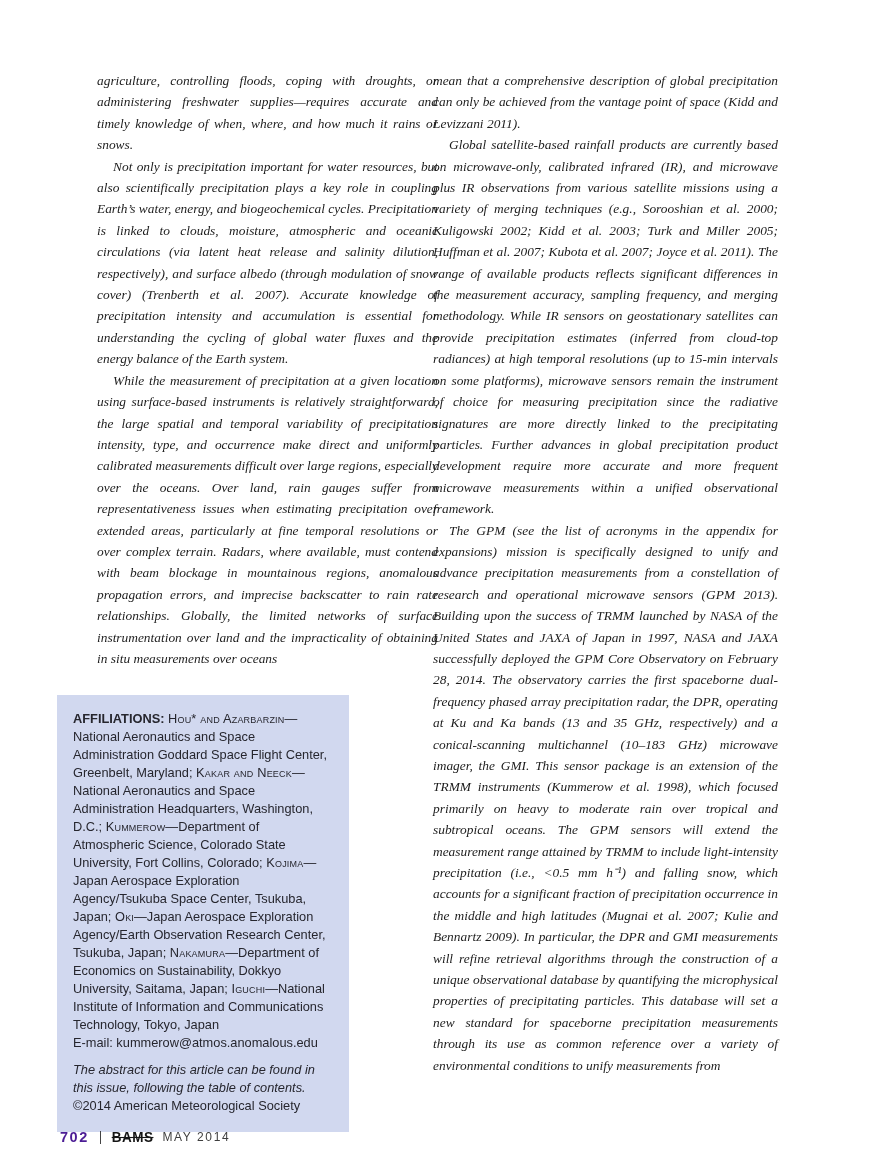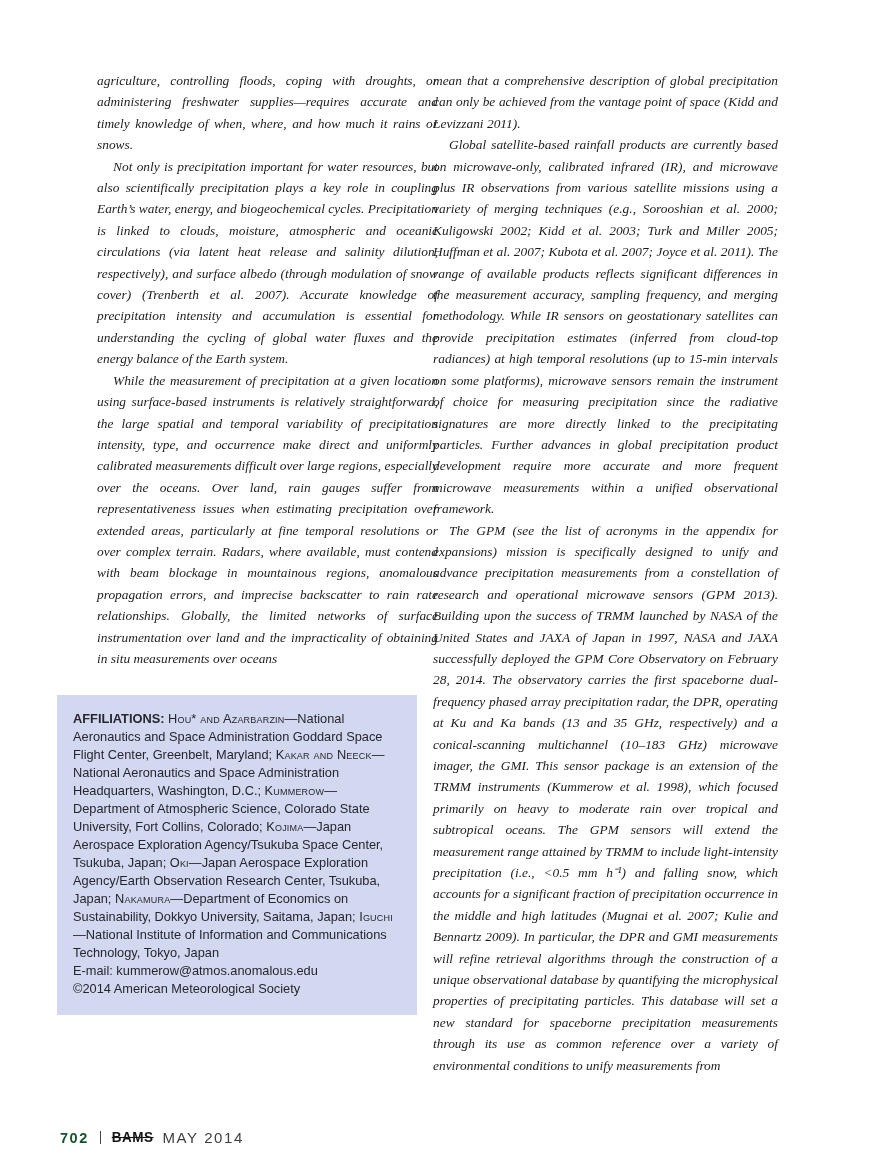--- a/index.html
+++ b/index.html
@@ -18,67 +18,68 @@
     font-size:13.4px;line-height:21.4px;
   }
   .col-left{left:97px;width:341px;}
   .col-right{left:433px;width:345px;}
   .body-p{margin:0;padding:0;font-style:italic;}
   .body-p.indent{text-indent:16px;}
 
   .affil-box{
     box-sizing:border-box;
     margin:26px 0 0 -40px;
-    width:360px;
+    width:292px;
     background:#d1d8ef;
     padding:15px 16px 17px 16px;
     font-family:"Liberation Sans", sans-serif;
     font-size:12.8px;line-height:18px;
     color:#26262e;
     text-align:left;
     -webkit-hyphens:none;hyphens:none;
   }
   .affil-box p{margin:0;padding:0;}
   .affil-box p.gap{margin-top:9px;}
   .seg-b{font-weight:bold;}
   .seg-sc{font-variant:small-caps;letter-spacing:0.2px;}
   .seg-p{font-weight:normal;}
   .abstract-note{font-style:italic;}
 
   .footer{
     position:absolute;left:60px;top:1129px;
     display:flex;align-items:center;
     font-family:"Liberation Sans", sans-serif;
   }
-  .page-num{font-weight:bold;font-size:14.5px;letter-spacing:1.5px;color:#14532d;}
+  .page-num{font-weight:bold;font-size:14.5px;letter-spacing:1.5px;color:#4c1d95;}
   .bar{width:1px;height:13px;background:#444;margin:0 11px;}
   .logo{
     font-weight:bold;font-size:13.5px;letter-spacing:0.5px;
     color:#151515;text-decoration:line-through;
     transform:scaleY(1.1);
   }
-  .date{font-size:15px;letter-spacing:1.6px;color:#3e3e3e;margin-left:9px;}
+  .date{font-size:12px;letter-spacing:1.6px;color:#3e3e3e;margin-left:9px;}
 </style>
 </head>
 <body>
 
 <div class="page">
 
   <main class="columns">
 
     <div class="col col-left">
       <div>
           <p class="body-p">agriculture, controlling floods, coping with droughts, or administering freshwater supplies—requires accurate and timely knowledge of when, where, and how much it rains or snows.</p>
           <p class="body-p indent">Not only is precipitation important for water resources, but also scientifically precipitation plays a key role in coupling Earth’s water, energy, and biogeochemical cycles. Precipitation is linked to clouds, moisture, atmospheric and oceanic circulations (via latent heat release and salinity dilution, respectively), and surface albedo (through modulation of snow cover) (Trenberth et al. 2007). Accurate knowledge of precipitation intensity and accumulation is essential for understanding the cycling of global water fluxes and the energy balance of the Earth system.</p>
           <p class="body-p indent">While the measurement of precipitation at a given location using surface-based instruments is relatively straightforward, the large spatial and temporal variability of precipitation intensity, type, and occurrence make direct and uniformly calibrated measurements difficult over large regions, especially over the oceans. Over land, rain gauges suffer from representativeness issues when estimating precipitation over extended areas, particularly at fine temporal resolutions or over complex terrain. Radars, where available, must contend with beam blockage in mountainous regions, anomalous propagation errors, and imprecise backscatter to rain rate relationships. Globally, the limited networks of surface instrumentation over land and the impracticality of obtaining in situ measurements over oceans</p>
         </div>
 
       <aside class="affil-box">
         <p><span class="seg-b">AFFILIATIONS: </span><span class="seg-sc">Hou* and Azarbarzin</span><span class="seg-p">—National Aeronautics and Space Administration Goddard Space Flight Center, Greenbelt, Maryland; </span><span class="seg-sc">Kakar and Neeck</span><span class="seg-p">—National Aeronautics and Space Administration Headquarters, Washington, D.C.; </span><span class="seg-sc">Kummerow</span><span class="seg-p">—Department of Atmospheric Science, Colorado State University, Fort Collins, Colorado; </span><span class="seg-sc">Kojima</span><span class="seg-p">—Japan Aerospace Exploration Agency/Tsukuba Space Center, Tsukuba, Japan; </span><span class="seg-sc">Oki</span><span class="seg-p">—Japan Aerospace Exploration Agency/Earth Observation Research Center, Tsukuba, Japan; </span><span class="seg-sc">Nakamura</span><span class="seg-p">—Department of Economics on Sustainability, Dokkyo University, Saitama, Japan; </span><span class="seg-sc">Iguchi</span><span class="seg-p">—National Institute of Information and Communications Technology, Tokyo, Japan</span></p>
         <p>E-mail: kummerow@atmos.anomalous.edu</p>
+        <p class="gap abstract-note">The abstract for this article can be found in this issue, following the table of contents.</p>
         <p>©2014 American Meteorological Society</p>
       </aside>
     </div>
 
     <div class="col col-right">
       <div>
           <p class="body-p">mean that a comprehensive description of global precipitation can only be achieved from the vantage point of space (Kidd and Levizzani 2011).</p>
           <p class="body-p indent">Global satellite-based rainfall products are currently based on microwave-only, calibrated infrared (IR), and microwave plus IR observations from various satellite missions using a variety of merging techniques (e.g., Sorooshian et al. 2000; Kuligowski 2002; Kidd et al. 2003; Turk and Miller 2005; Huffman et al. 2007; Kubota et al. 2007; Joyce et al. 2011). The range of available products reflects significant differences in the measurement accuracy, sampling frequency, and merging methodology. While IR sensors on geostationary satellites can provide precipitation estimates (inferred from cloud-top radiances) at high temporal resolutions (up to 15-min intervals on some platforms), microwave sensors remain the instrument of choice for measuring precipitation since the radiative signatures are more directly linked to the precipitating particles. Further advances in global precipitation product development require more accurate and more frequent microwave measurements within a unified observational framework.</p>
           <p class="body-p indent">The GPM (see the list of acronyms in the appendix for expansions) mission is specifically designed to unify and advance precipitation measurements from a constellation of research and operational microwave sensors (GPM 2013). Building upon the success of TRMM launched by NASA of the United States and JAXA of Japan in 1997, NASA and JAXA successfully deployed the GPM Core Observatory on February 28, 2014. The observatory carries the first spaceborne dual-frequency phased array precipitation radar, the DPR, operating at Ku and Ka bands (13 and 35 GHz, respectively) and a conical-scanning multichannel (10–183 GHz) microwave imager, the GMI. This sensor package is an extension of the TRMM instruments (Kummerow et al. 1998), which focused primarily on heavy to moderate rain over tropical and subtropical oceans. The GPM sensors will extend the measurement range attained by TRMM to include light-intensity precipitation (i.e., &lt;0.5 mm h⁻¹) and falling snow, which accounts for a significant fraction of precipitation occurrence in the middle and high latitudes (Mugnai et al. 2007; Kulie and Bennartz 2009). In particular, the DPR and GMI measurements will refine retrieval algorithms through the construction of a unique observational database by quantifying the microphysical properties of precipitating particles. This database will set a new standard for spaceborne precipitation measurements through its use as common reference over a variety of environmental conditions to unify measurements from</p>
         </div>

